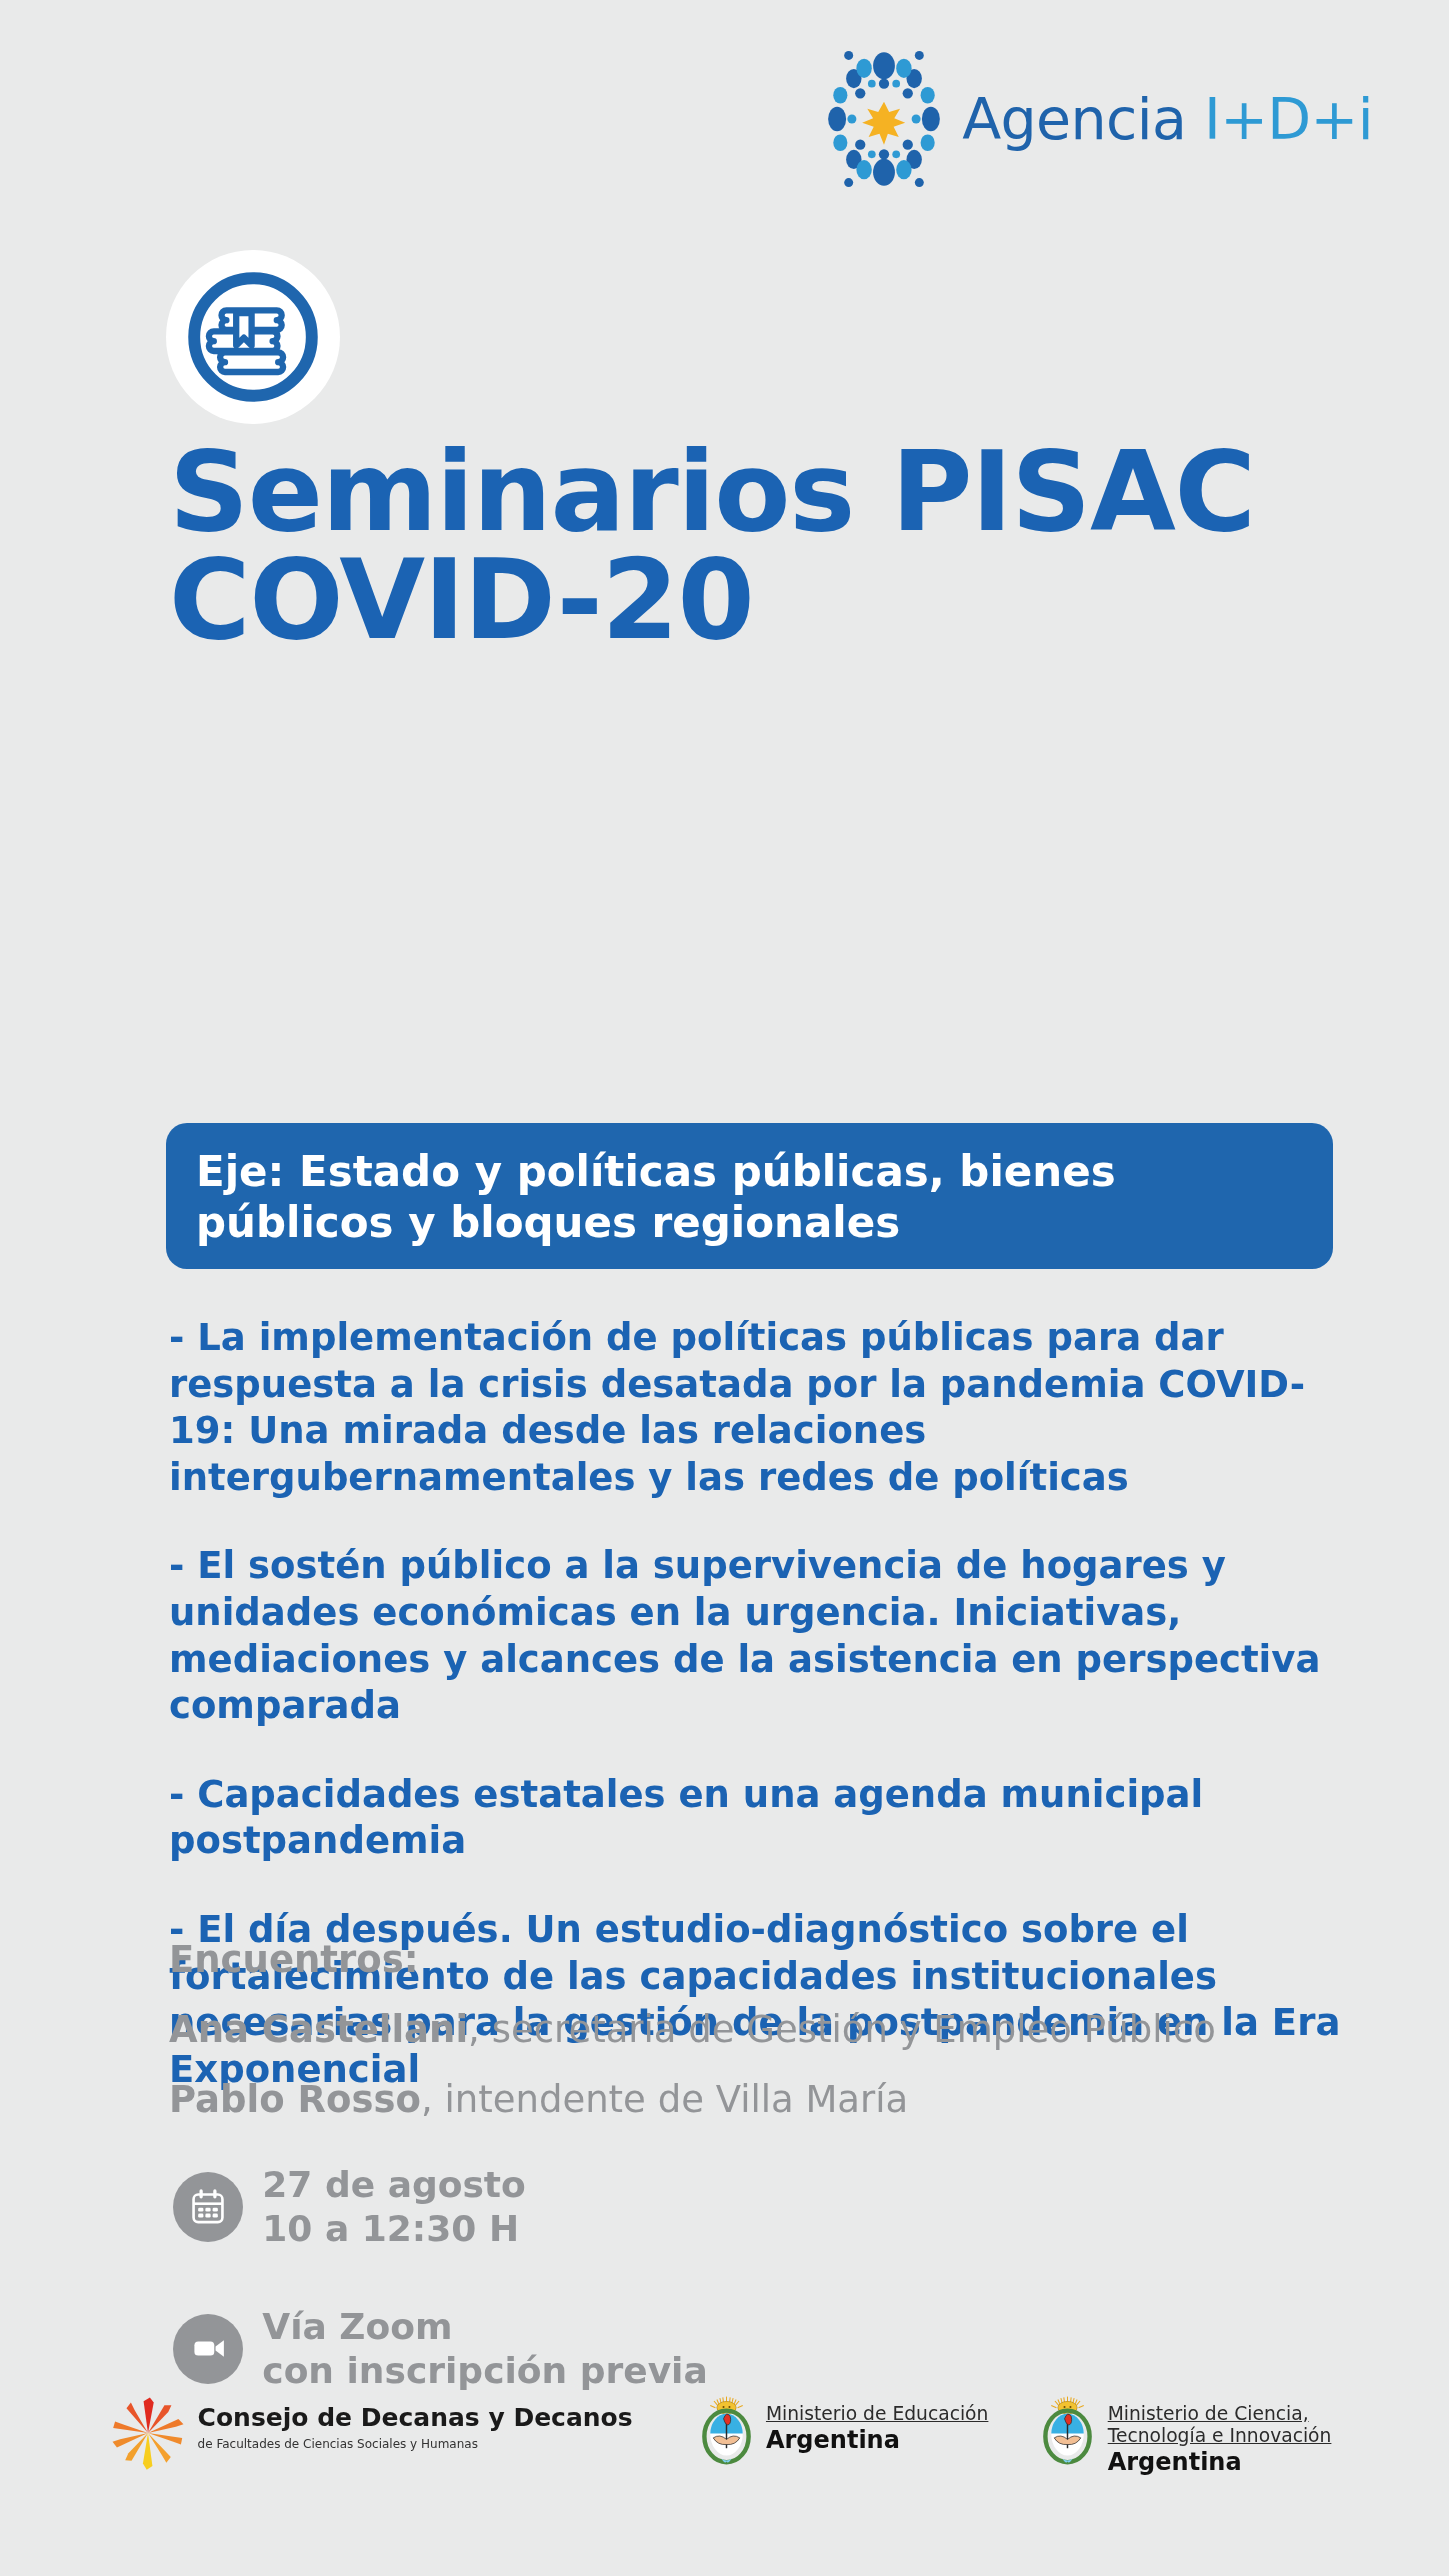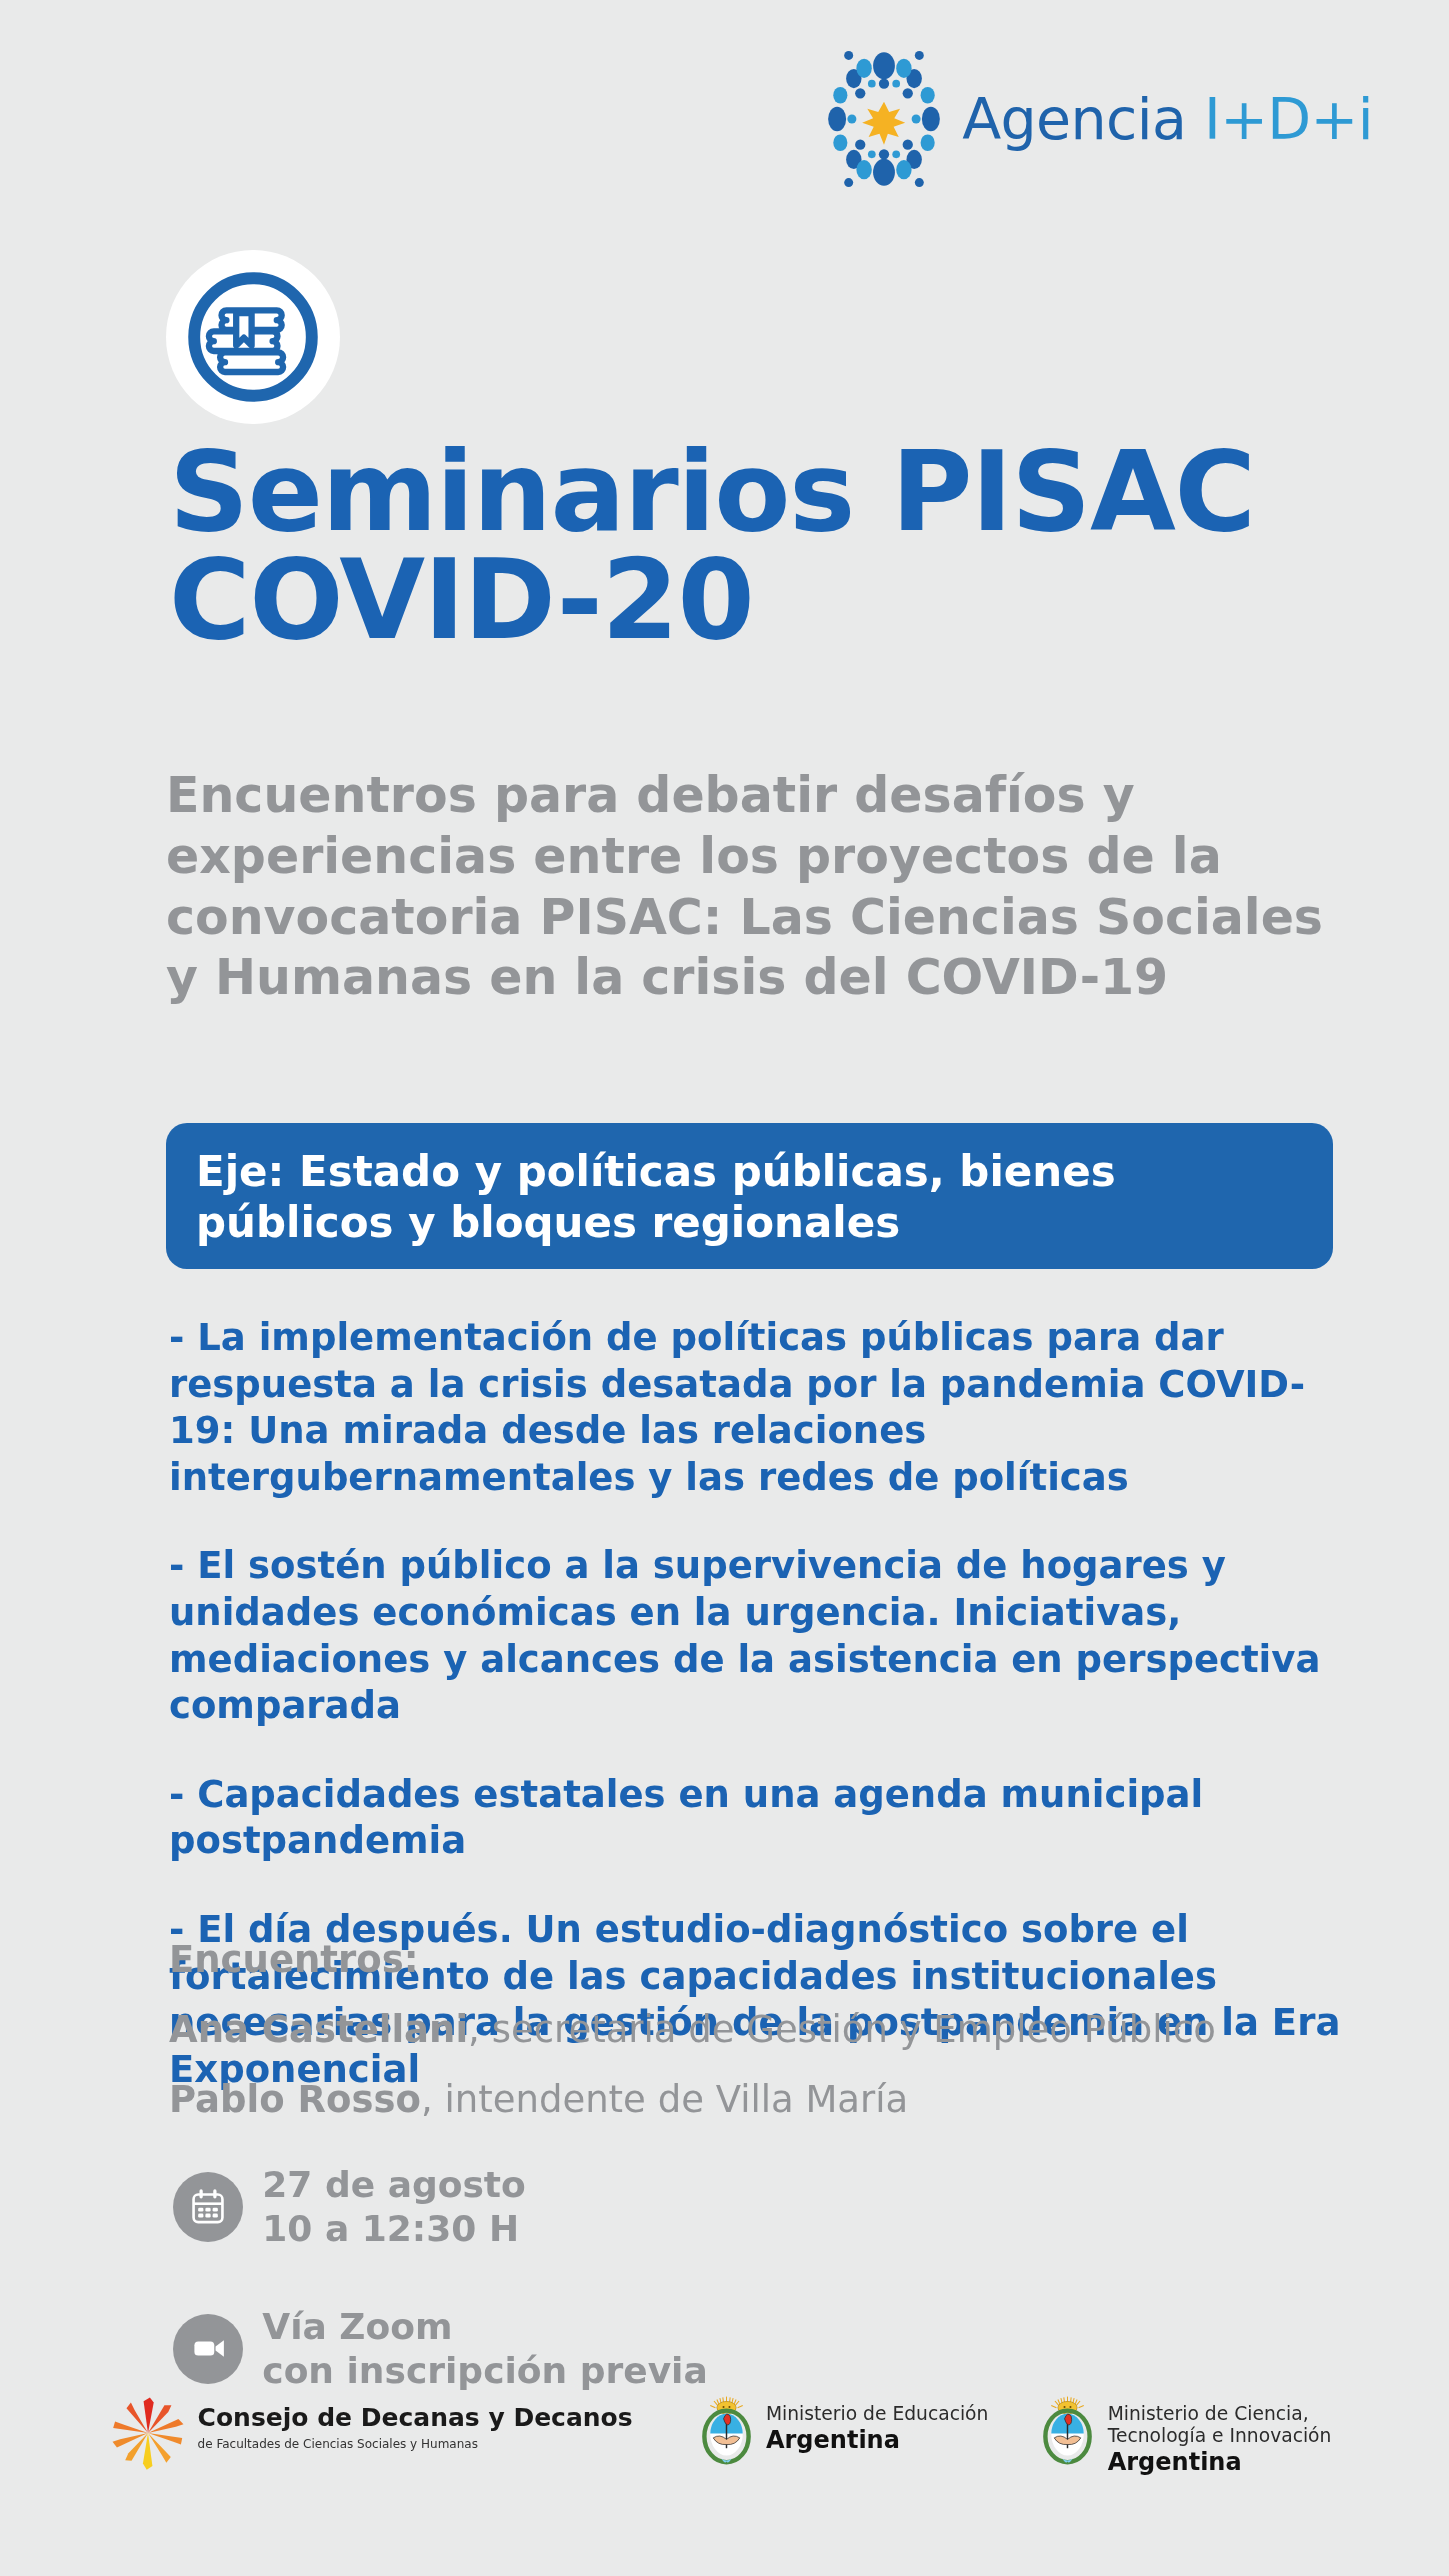--- a/index.html
+++ b/index.html
@@ -122,21 +122,21 @@
     font-family:"DejaVu Sans", sans-serif;
   }
   .consejo-sub {
     font-size:12px; color:#333; line-height:1.2; margin-top:5.2px;
     white-space:nowrap; font-family:"DejaVu Sans", sans-serif;
   }
   .ministry { display:flex; align-items:flex-start; gap:10.3px; }
   .ministry-text { padding-top:7.7px; }
   .ministry-line {
     font-size:18.7px; color:#2b2b2b; line-height:1.18;
-    white-space:nowrap; font-family:"DejaVu Sans", sans-serif;
+    white-space:nowrap; font-family:"DejaVu Sans", sans-serif;text-decoration:underline;
   }
   .ministry-country {
     font-size:24px; font-weight:bold; color:#111; line-height:1.15;
     margin-top:1.9px; font-family:"DejaVu Sans", sans-serif;
   }
   .sp-edu { margin-left:64px; }
   .sp-cyt { margin-left:50px; }
 </style>
 </head>
 <body>
@@ -213,21 +213,20 @@
         <path d="M76 66 h22 v46 l-11 -11 l-11 11 z" fill="#ffffff"></path>
       </g>
     </svg>
   </div>
 
   <h1 class="title">
     <span class="l1">Seminarios PISAC</span>
     <span class="l2">COVID-20</span>
   </h1>
 
-  <p class="subtitle">Encuentros para debatir desafíos y experiencias entre los proyectos de la convocatoria PISAC: Las Ciencias Sociales y Humanas en la crisis del COVID-19</p>
 
   <div class="axis-banner">
     <div class="axis-banner-text">Eje: Estado y políticas públicas, bienes públicos y bloques regionales</div>
   </div>
 
   <div class="topics">
     <p class="topic"> - La implementación de políticas públicas para dar respuesta a la crisis desatada por la pandemia COVID-19: Una mirada desde las relaciones intergubernamentales y las redes de políticas</p>
     <p class="topic">- El sostén público a la supervivencia de hogares y unidades económicas en la urgencia. Iniciativas, mediaciones y alcances de la asistencia en perspectiva comparada</p>
     <p class="topic">- Capacidades estatales en una agenda municipal postpandemia</p>
     <p class="topic">- El día después. Un estudio-diagnóstico sobre el fortalecimiento de las capacidades institucionales necesarias para la gestión de la postpandemia en la Era Exponencial</p>

